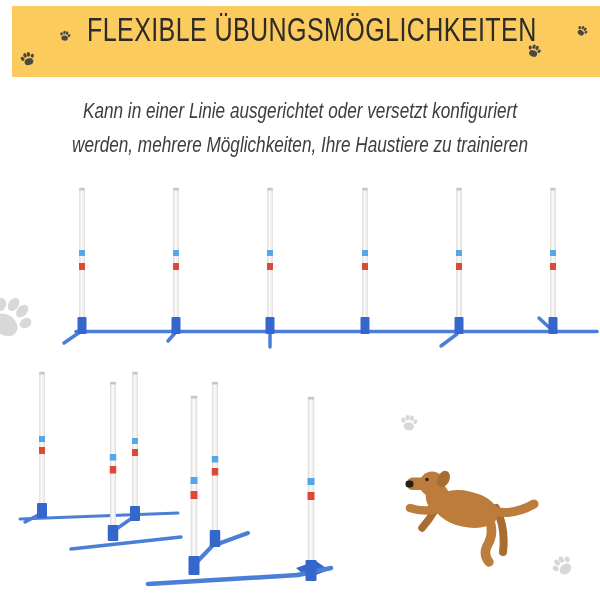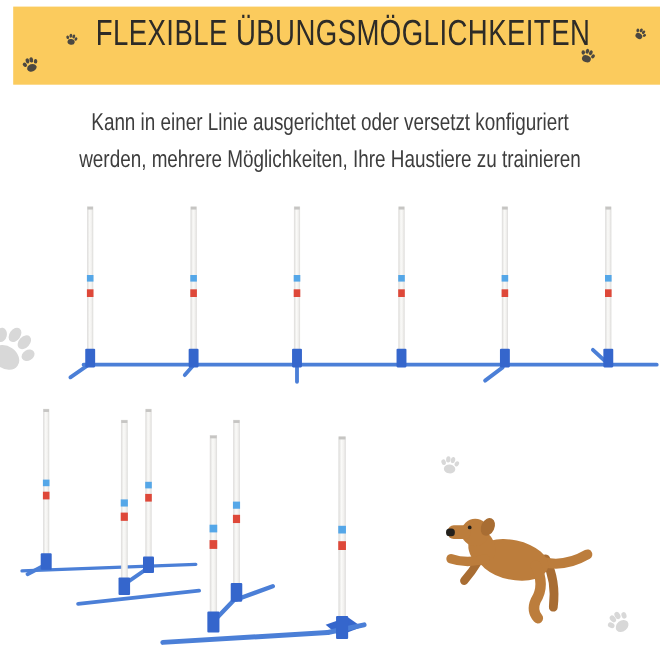--- a/index.html
+++ b/index.html
@@ -17,20 +17,21 @@
   .title{
     font-size:33px;font-weight:400;color:var(--title-text);
     white-space:nowrap;letter-spacing:0.5px;
     transform:scaleX(0.76);transform-origin:50% 50%;
     padding-top:5px;
   }
   .subtitle{
     position:absolute;top:94px;left:0;width:600px;text-align:center;
     color:var(--subtitle-text);font-size:22px;line-height:34px;
     z-index:3;
+    font-style:italic;
   }
   .sub-line{
     display:block;white-space:nowrap;
     transform:scaleX(0.78);transform-origin:50% 50%;
   }
   #scene-svg{position:absolute;left:0;top:0;z-index:2;pointer-events:none;}
   .bar{stroke:var(--bar-blue);stroke-linecap:round;fill:none;}
   .pole{fill:url(#poleGrad);stroke:var(--pole-edge);stroke-width:0.6;}
   .pole-cap{fill:#c6c5c3;}
   .band-blue{fill:var(--band-blue);}

